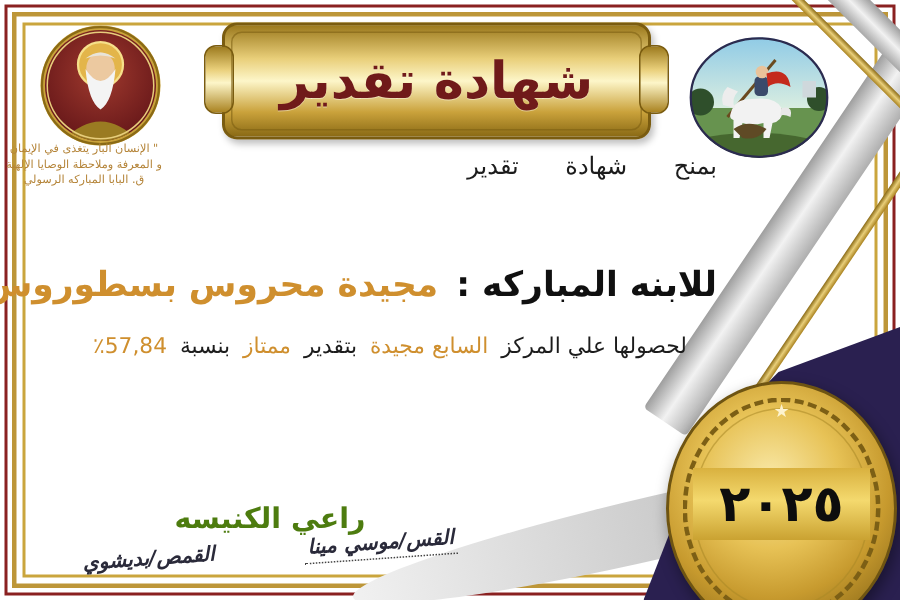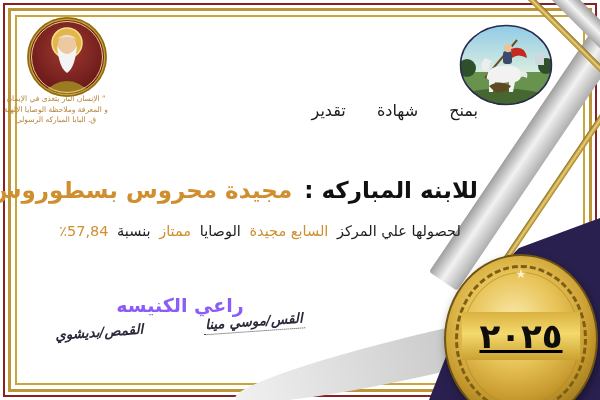--- a/index.html
+++ b/index.html
@@ -100,21 +100,21 @@
     position:absolute; left:35px; top:221px; width:450px; z-index:4;
     direction:rtl; text-align:center; color:#1c1c1c;
     font-size:14.5px; line-height:1.5;
   }
   .achievement .accent{color:#cf8f2e;}
   .achievement span{margin:0 2px;}
 
   
   .signature{position:absolute; left:55px; top:294px; width:250px; z-index:4;}
   .sig-role{
-    direction:rtl; text-align:center; font-size:19px; font-weight:600; color:#8b5cf6;
+    direction:rtl; text-align:center; font-size:19px; font-weight:600; color:#4d7c0f;margin-top:41px;
   }
   .sig-hand{
     margin-top:2px; direction:rtl; display:flex; justify-content:space-between;
     transform:rotate(-4deg); font-size:13.5px; font-style:italic; font-weight:bold;
     color:#2a2a3a; letter-spacing:1px;
   }
   .sig-hand .sig-right{border-bottom:1px dotted #444; padding:0 2px 2px 2px;}
 
   
   .medal{
@@ -124,41 +124,45 @@
     border:2px solid #6e5412;
     box-shadow:2px 4px 10px rgba(0,0,0,.4);
   }
   .medal-ring1{position:absolute; inset:9px;  border:3px dashed #7c5f15; border-radius:50%;}
   .medal-ring2{position:absolute; inset:16px; border:1px solid rgba(169,136,39,.55); border-radius:50%;}
   .medal-star{position:absolute; top:11px; left:0; right:0; text-align:center;
     color:#fdf3cf; font-size:12px;}
   .medal-band{
     position:absolute; top:56px; left:16px; right:16px; height:48px;
     background:linear-gradient(180deg,#d9b13f,#f4d96e 45%,#caa231);
-    display:flex; align-items:center; justify-content:center;text-decoration:underline;
+    display:flex; align-items:center; justify-content:center;
   }
   .medal-year{font-size:34px; font-weight:bold; color:#0d0d0d; letter-spacing:3px; direction:rtl;}
 </style>
 </head>
 <body>
 
 <div class="page">
 
   <div class="frame frame-maroon"></div>
   <div class="frame frame-gold-outer"></div>
   <div class="frame frame-gold-inner"></div>
 
   <div class="swoosh"></div>
   <div class="navy-wedge"></div>
   <div class="band-maroon-line"></div>
   <div class="band-silver-big"></div>
   <div class="band-gold-sliver"></div>
   <div class="corner-gold"></div>
   <div class="corner-silver"></div>
 
+  <div class="banner">
+    <div class="banner-inner"></div>
+    <div class="banner-title">شهادة تقدير</div>
+  </div>
 
   <div class="portrait-left">
     <svg width="82" height="82" viewBox="0 0 82 82">
       <defs>
         <clipPath id="cpA">
             <circle cx="41" cy="41" r="37"></circle>
           </clipPath>
         <radialGradient id="gA" cx="50%" cy="40%" r="70%">
           <stop offset="0%" stop-color="#a03a2e"></stop>
             <stop offset="100%" stop-color="#5e1216"></stop>
@@ -221,21 +225,21 @@
 
   <div class="recipient">
     <span class="label">للابنه المباركه :</span>
     <span class="name">مجيدة محروس بسطوروس</span>
   </div>
 
   <div class="achievement">
     <div>
       <span>لحصولها علي المركز</span>
       <span class="accent">السابع مجيدة</span>
-      <span>الوصايا</span>
+      <span>بتقدير</span>
       <span class="accent">ممتاز</span>
       <span>بنسبة</span>
       <span class="accent">57,84٪</span>
     </div>
   </div>
 
   <div class="signature">
     <div class="sig-role">راعي الكنيسه</div>
     <div class="sig-hand">
       <span class="sig-right">القس/موسي مينا</span>

